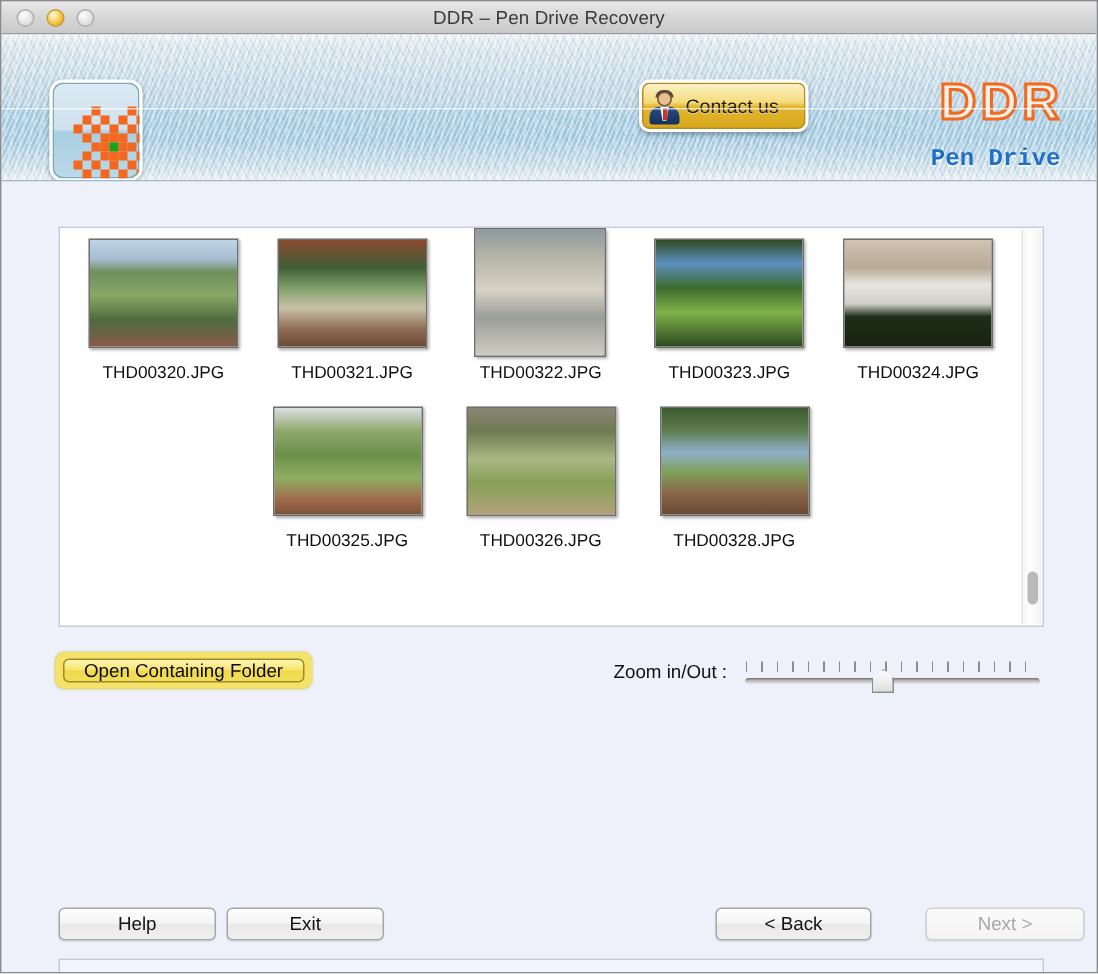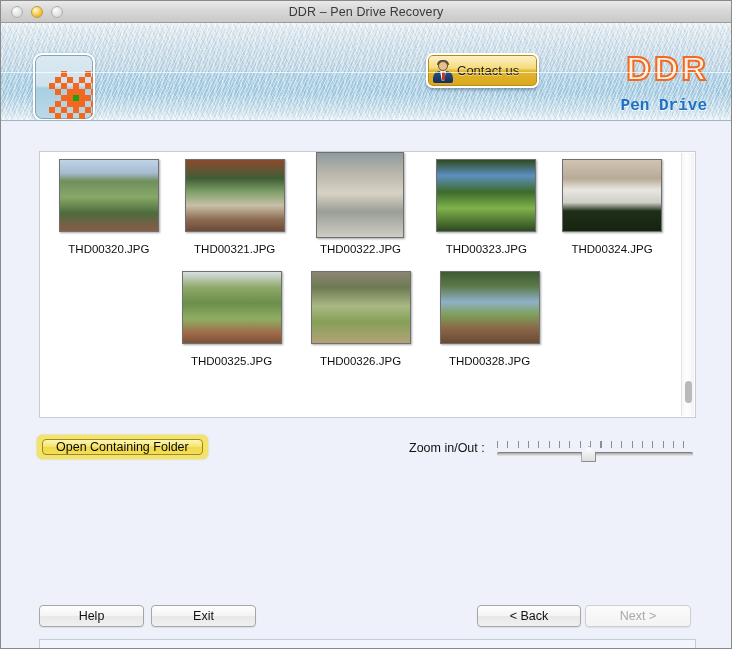--- a/index.html
+++ b/index.html
@@ -268,21 +268,21 @@
   }
   .btn.disabled {
     color: #a8a8a8;
     border-color: #cfcfcf;
     background: linear-gradient(to bottom, #fbfbfb, #f3f3f3);
     cursor: default;
   }
   #btn-help { left: 38px; top: 484px; width: 105px; }
   #btn-exit { left: 150px; top: 484px; width: 105px; }
   #btn-back { left: 476px; top: 484px; width: 104px; }
-  #btn-next { left: 584px; top: 484px; width: 106px; }
+  #btn-next { left: 616px; top: 484px; width: 106px; }
 
   
   .info-box {
     position: absolute; left: 38px; top: 518px;
     width: 657px; height: 67px;
     background: #f2f5fc;
     border: 1px solid #c6cbd6;
   }
   .info-inner { display: flex; align-items: center; padding: 12px 0 0 14px; }
 </style>

